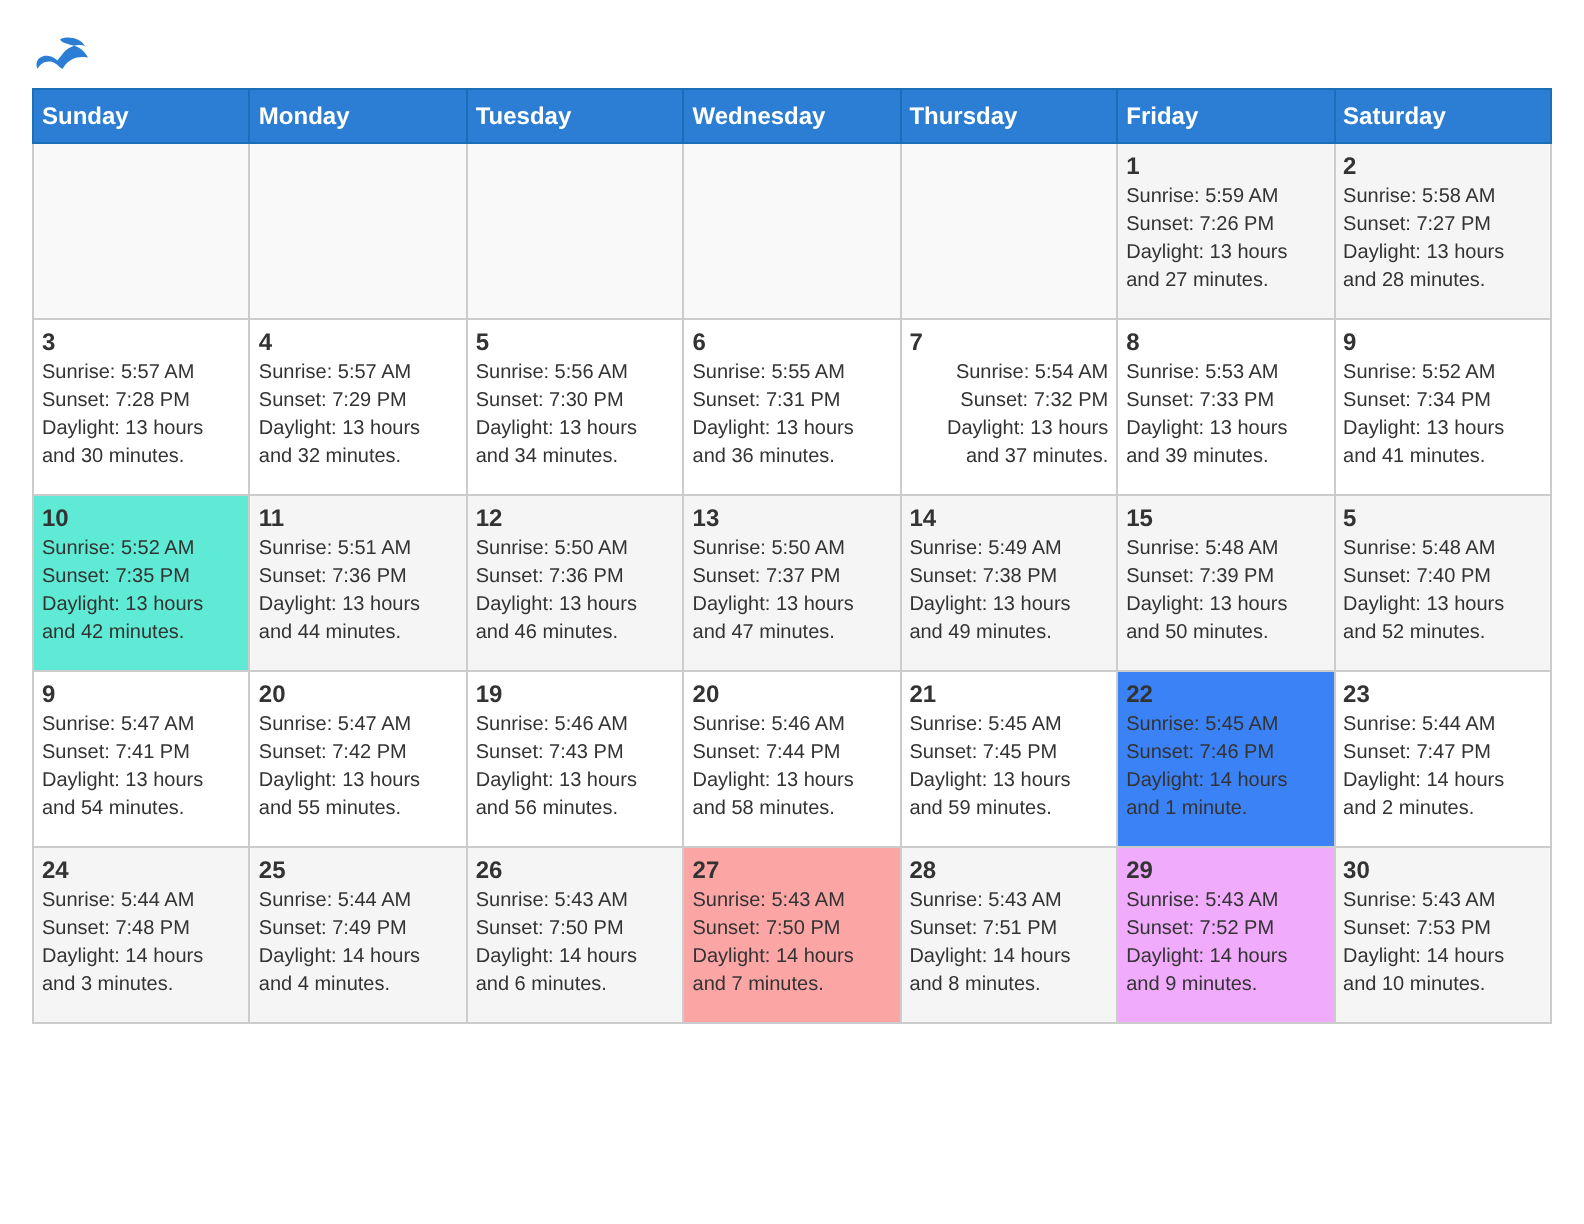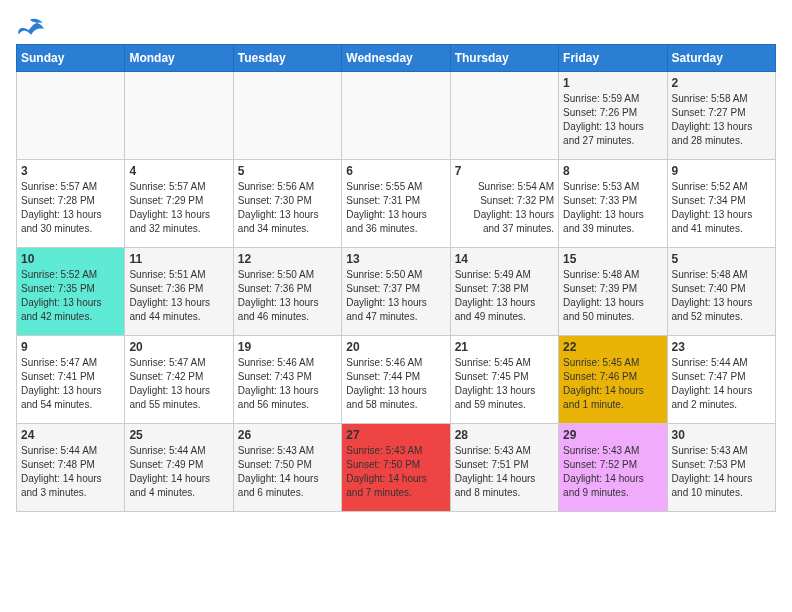--- a/index.html
+++ b/index.html
@@ -274,21 +274,21 @@
 Daylight: 13 hours
 and 58 minutes.</div>
         </td>
         <td style="background: rgb(255, 255, 255);">
           <span class="day-num">21</span>
           <div class="day-info" style="white-space: pre-line;">Sunrise: 5:45 AM
 Sunset: 7:45 PM
 Daylight: 13 hours
 and 59 minutes.</div>
         </td>
-        <td style="background: #eab308;">
+        <td style="background: #3b82f6;">
           <span class="day-num">22</span>
           <div class="day-info" style="white-space: pre-line;">Sunrise: 5:45 AM
 Sunset: 7:46 PM
 Daylight: 14 hours
 and 1 minute.</div>
         </td>
         <td style="background: rgb(255, 255, 255);">
           <span class="day-num">23</span>
           <div class="day-info" style="white-space: pre-line;">Sunrise: 5:44 AM
 Sunset: 7:47 PM
@@ -311,21 +311,21 @@
 Daylight: 14 hours
 and 4 minutes.</div>
         </td>
         <td style="background: rgb(245, 245, 245);">
           <span class="day-num">26</span>
           <div class="day-info" style="white-space: pre-line;">Sunrise: 5:43 AM
 Sunset: 7:50 PM
 Daylight: 14 hours
 and 6 minutes.</div>
         </td>
-        <td style="background: #ef4444;">
+        <td style="background: #fca5a5;">
           <span class="day-num">27</span>
           <div class="day-info" style="white-space: pre-line;">Sunrise: 5:43 AM
 Sunset: 7:50 PM
 Daylight: 14 hours
 and 7 minutes.</div>
         </td>
         <td style="background: rgb(245, 245, 245);">
           <span class="day-num">28</span>
           <div class="day-info" style="white-space: pre-line;">Sunrise: 5:43 AM
 Sunset: 7:51 PM

